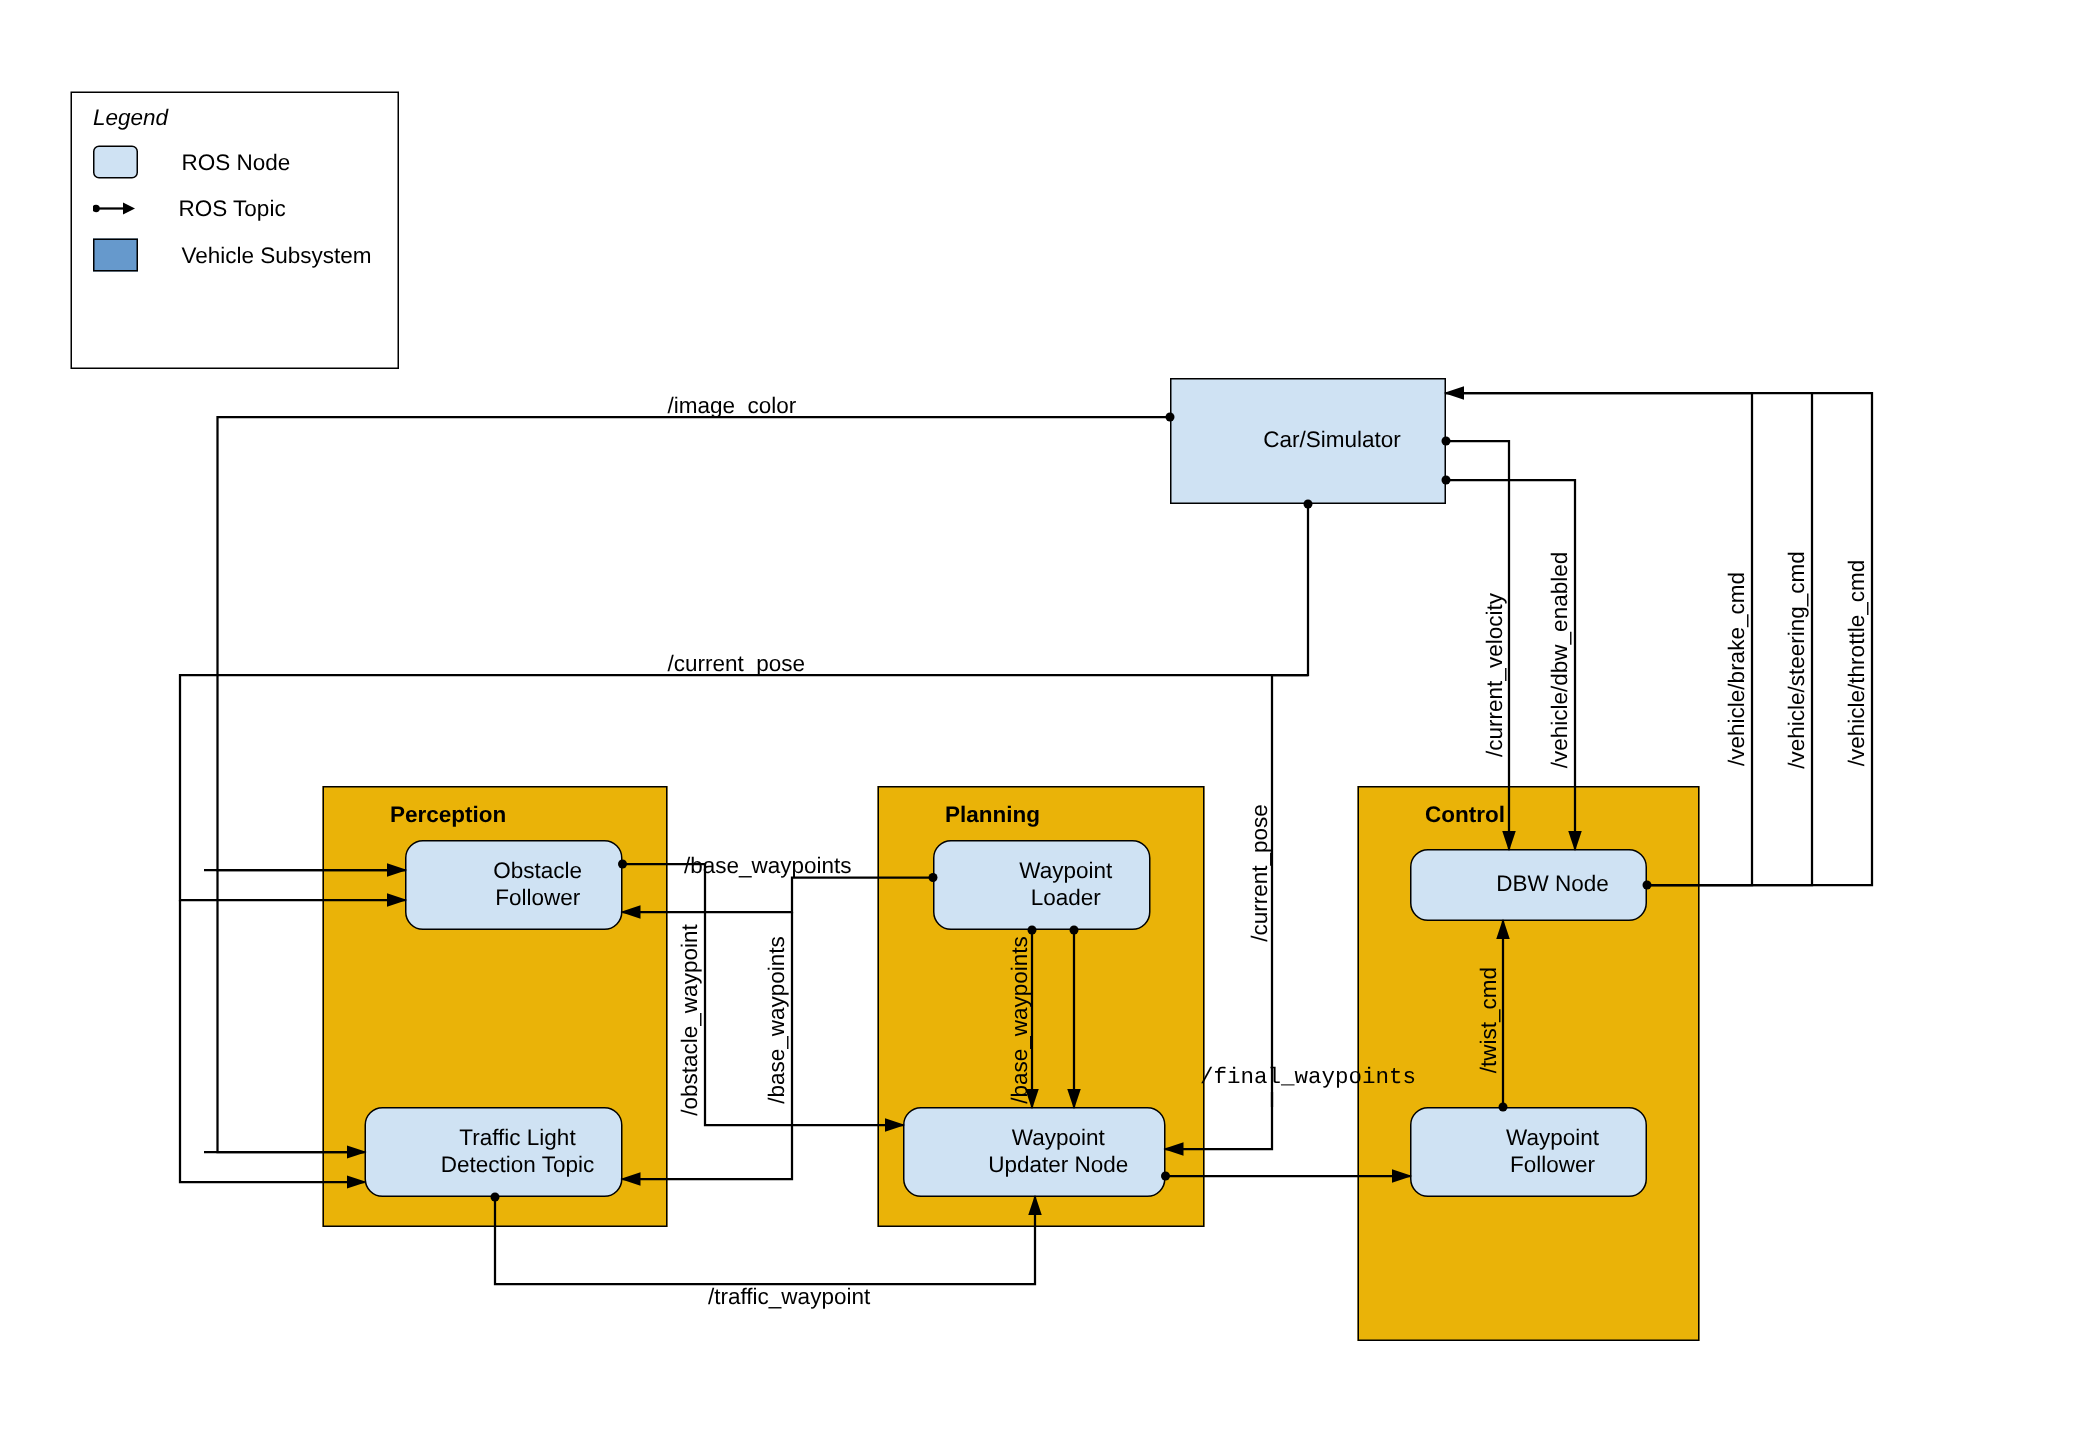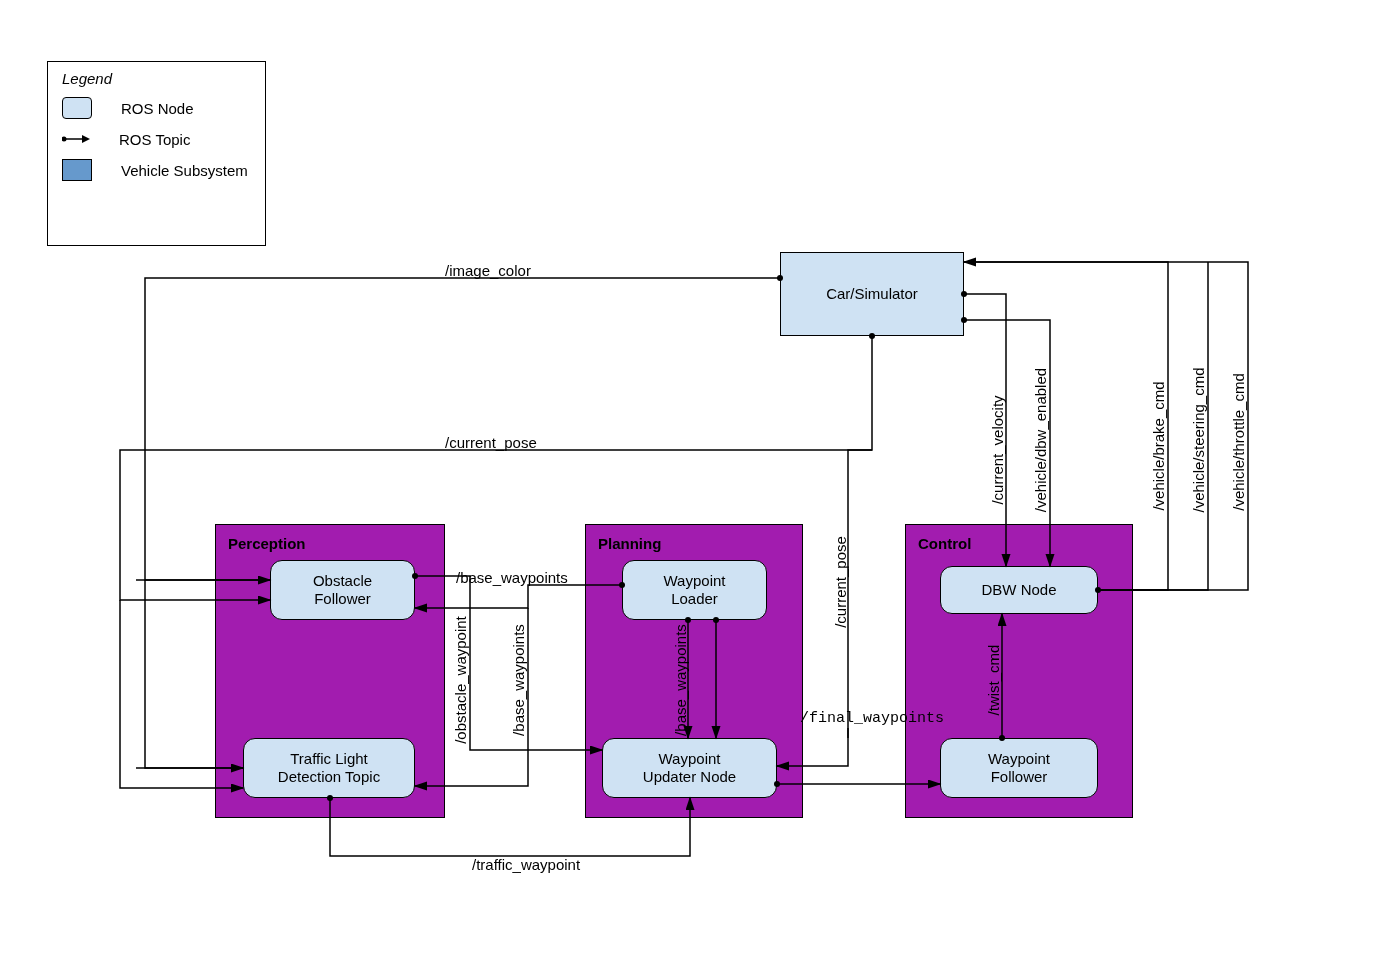--- a/index.html
+++ b/index.html
@@ -8,23 +8,24 @@
     font-family: Arial, Helvetica, sans-serif;
     background: #fff;
     width: 1392px;
     height: 959px;
     position: relative;
   }
   .box {
     position: absolute;
     border: 1px solid #000;
     box-sizing: border-box;
+    padding-left: 32px;
   }
   .subsystem {
-    background: #a21caf;
+    background: #eab308;
     border: 1px solid #000;
   }
   .subsystem-title {
     font-weight: bold;
     color: #000;
     font-size: 15px;
     padding: 10px 12px;
   }
   .node {
     background: #cfe2f3;
@@ -122,21 +123,21 @@
 </div>
 
 <div class="box subsystem" style="left:215px; top:524px; width:230px; height:294px;">
   <div class="subsystem-title">Perception</div>
 </div>
 
 <div class="box subsystem" style="left:585px; top:524px; width:218px; height:294px;">
   <div class="subsystem-title">Planning</div>
 </div>
 
-<div class="box subsystem" style="left:905px; top:524px; width:228px; height:294px;">
+<div class="box subsystem" style="left:905px; top:524px; width:228px; height:370px;">
   <div class="subsystem-title">Control</div>
 </div>
 
 <div class="box node" style="left:780px; top:252px; width:184px; height:84px; border-radius:0;">Car/Simulator</div>
 
 <div class="box node" style="left:270px; top:560px; width:145px; height:60px;">Obstacle
 Follower</div>
 <div class="box node" style="left:243px; top:738px; width:172px; height:60px;">Traffic Light
 Detection Topic</div>
 

